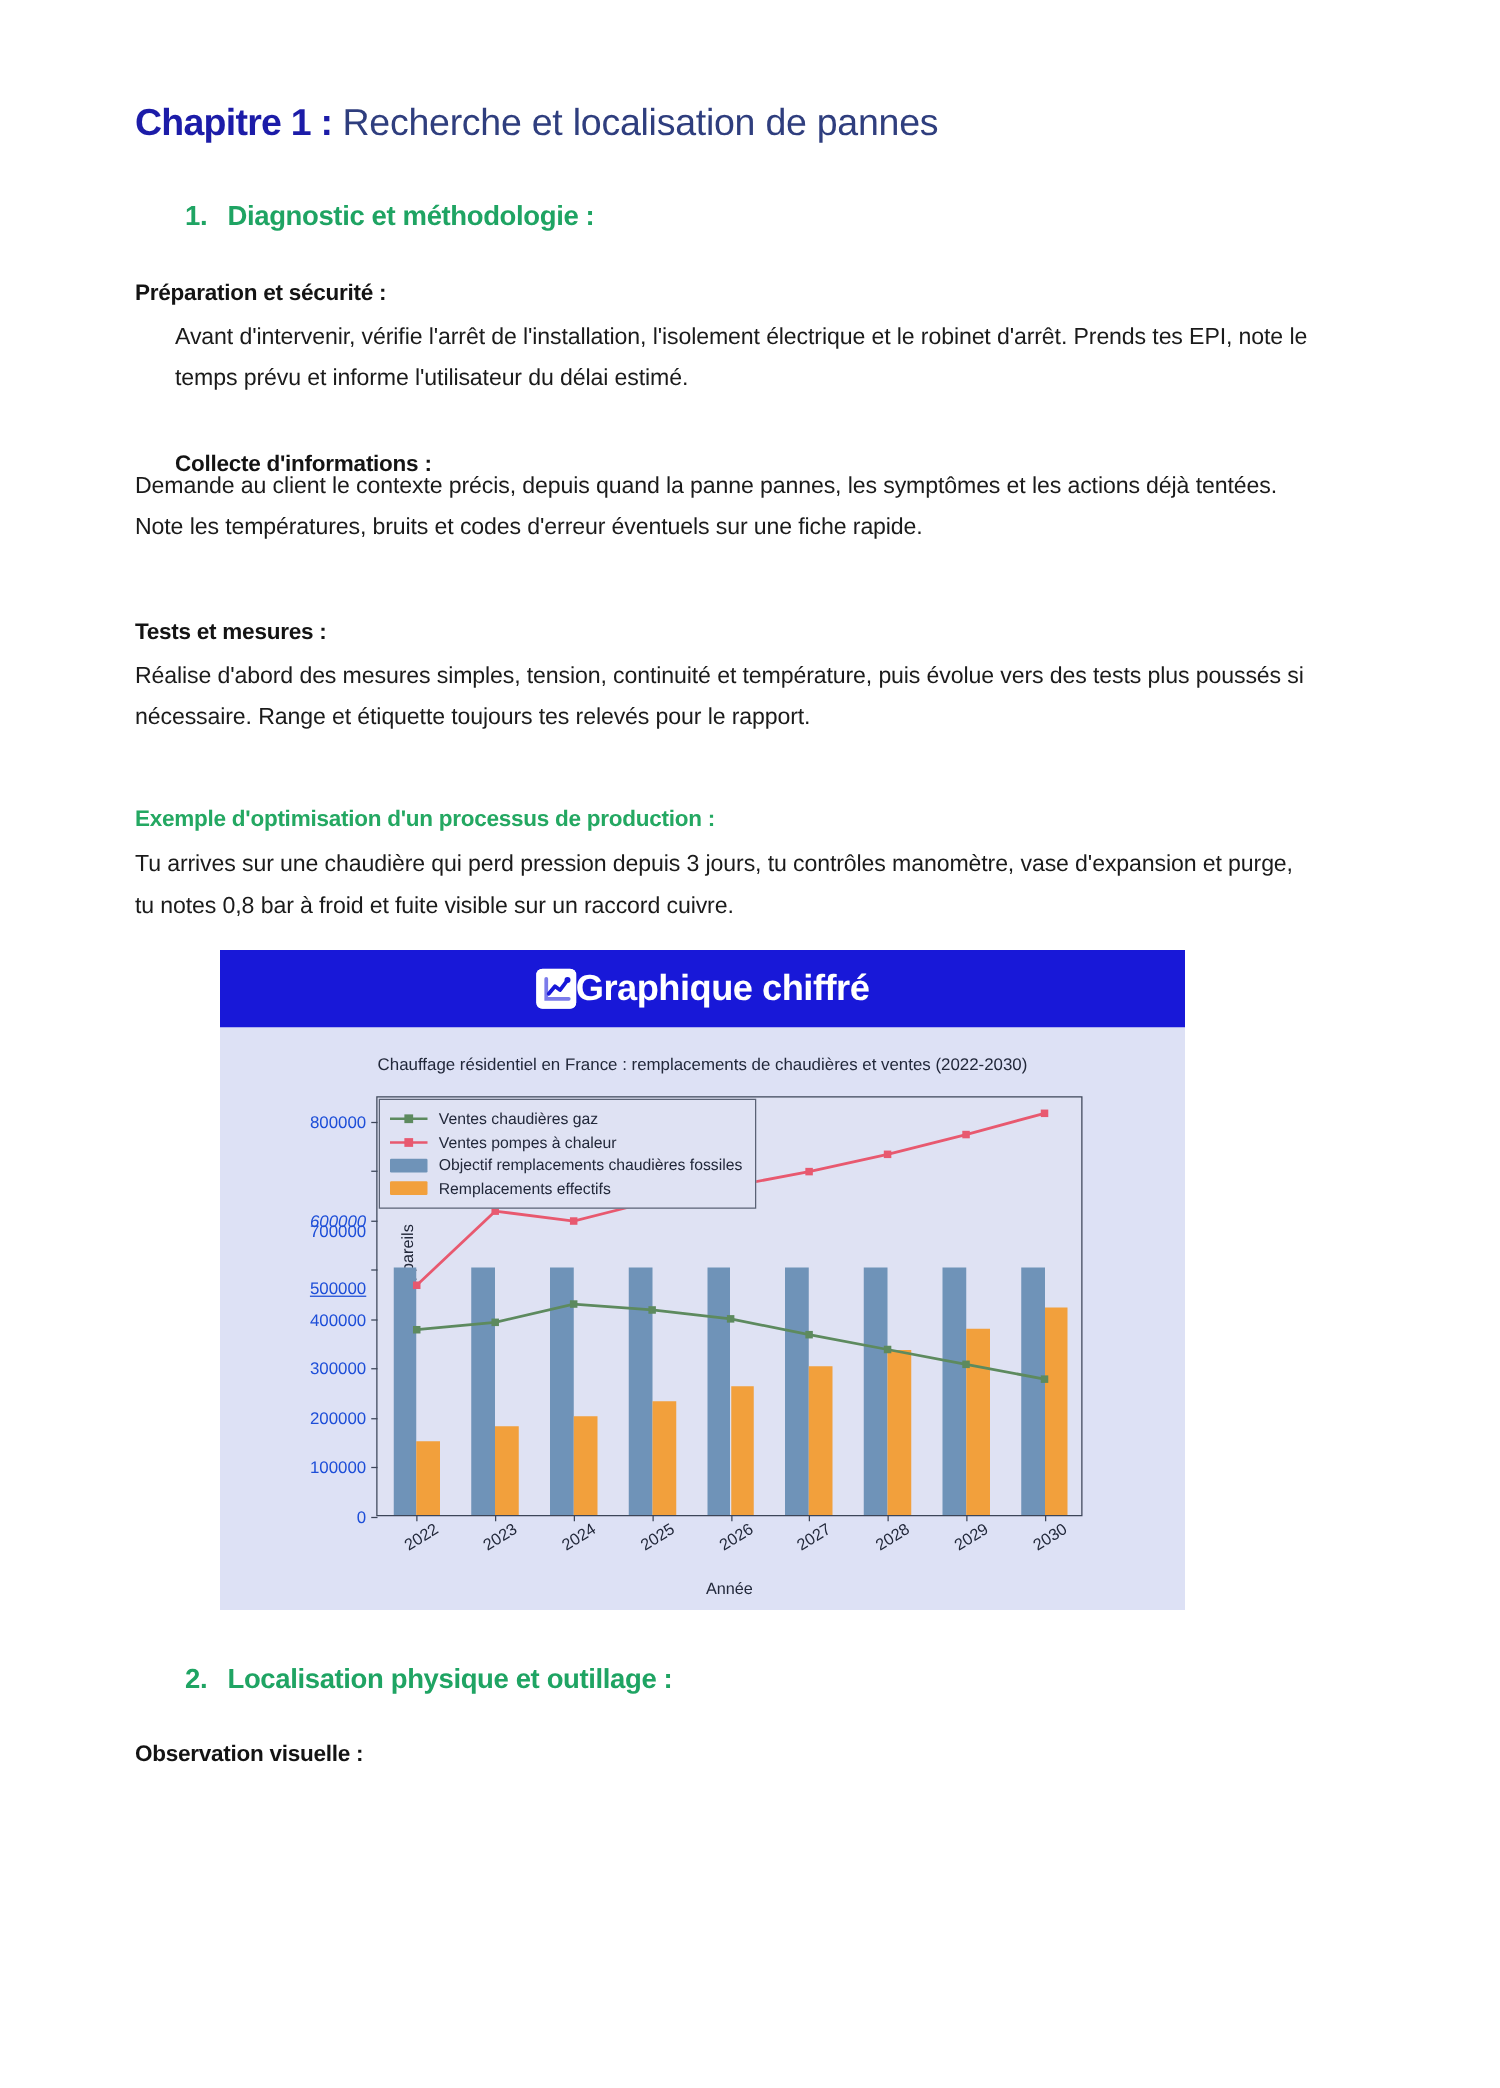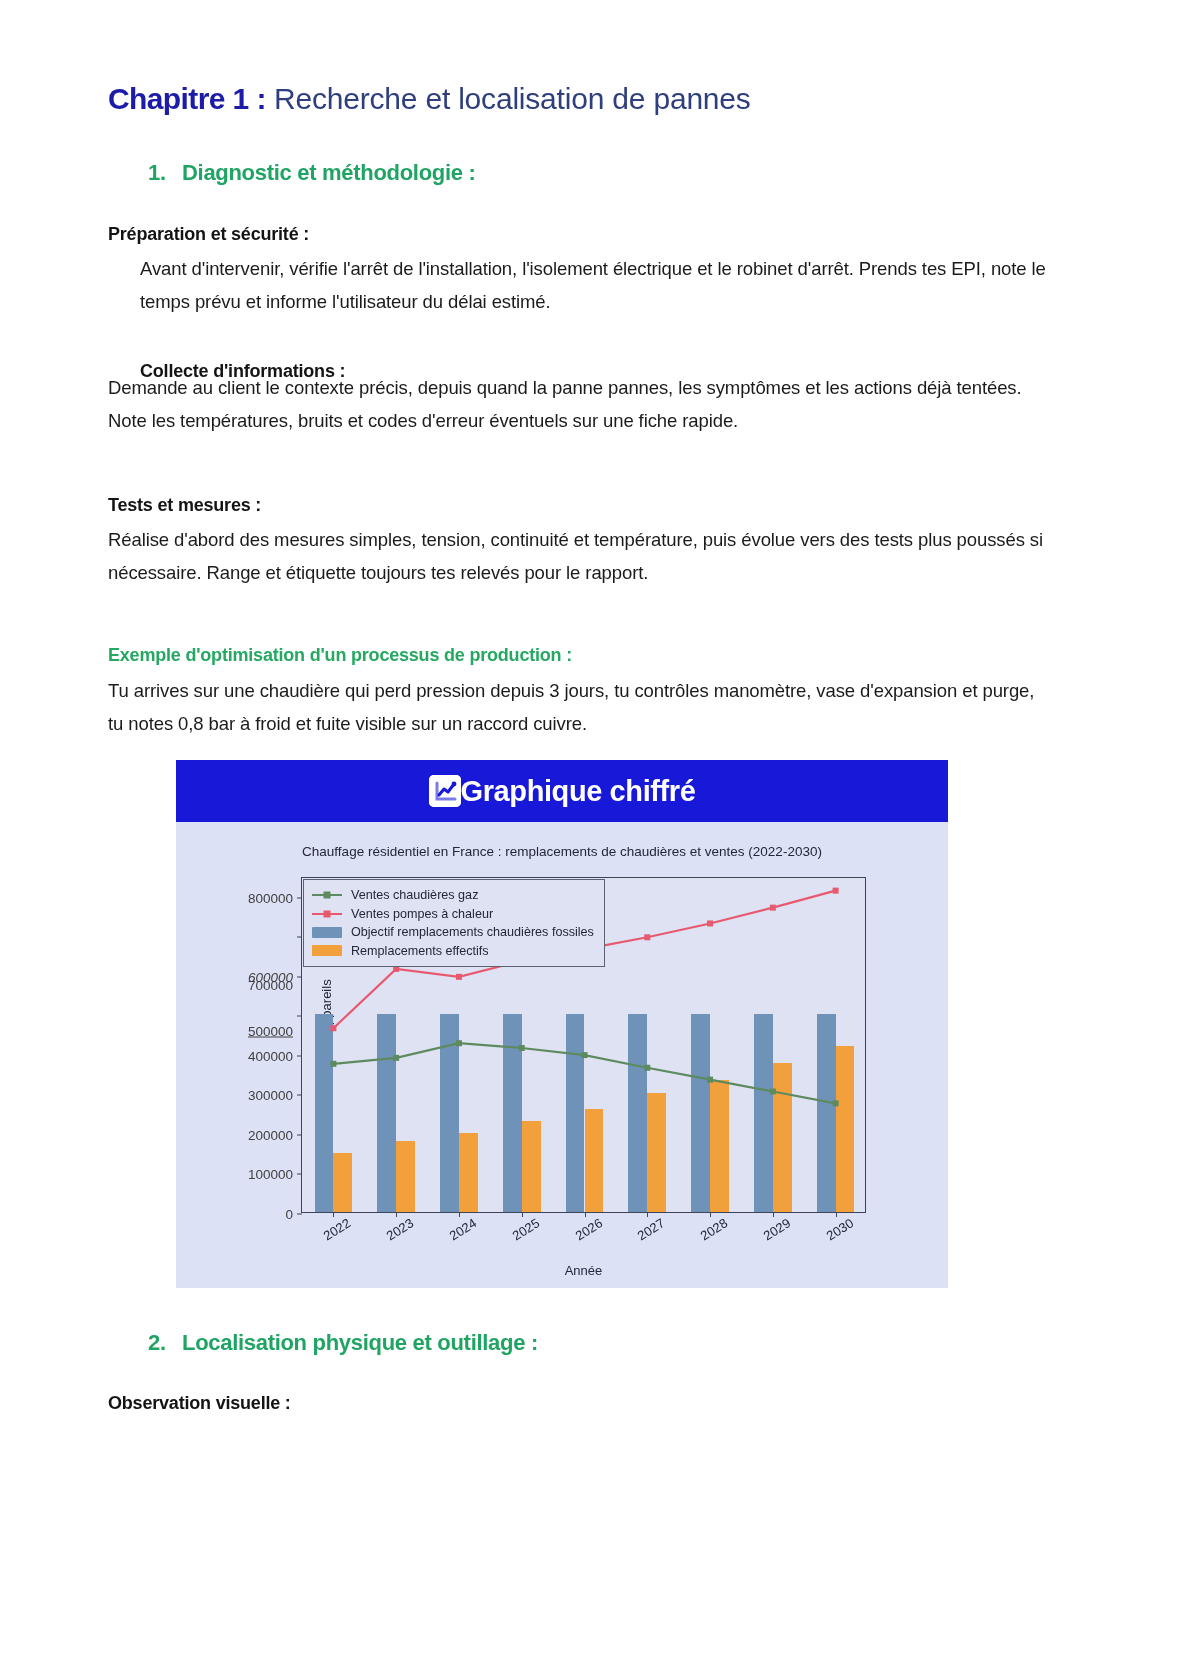--- a/index.html
+++ b/index.html
@@ -66,21 +66,21 @@
   }
   .plot-inner{position:absolute;left:0;top:0;width:100%;height:100%;}
 
   .ylabel{
     position:absolute;left:-96px;top:150px;width:240px;text-align:center;
     transform:rotate(-90deg);transform-origin:center;
     font-size:13px;color:#22283a;
   }
   .ytick{
     position:absolute;right:100%;margin-right:9px;
-    font-size:13.5px;color:#404040;white-space:nowrap;transform:translateY(-50%);
+    font-size:13.5px;color:#1d4ed8;white-space:nowrap;transform:translateY(-50%);
   }
   .ytickmark{position:absolute;right:100%;width:5px;height:1px;background:#3c4558;transform:translateY(-50%);}
   .xtick{
     position:absolute;top:100%;margin-top:11px;font-size:13px;color:#22283a;
     transform:translateX(-50%) rotate(-32deg);transform-origin:center top;white-space:nowrap;
   }
   .xtickmark{position:absolute;top:100%;width:1px;height:5px;background:#3c4558;}
   .xlabel{
     position:absolute;left:125px;width:565px;top:441px;text-align:center;
     font-size:13px;color:#22283a;

